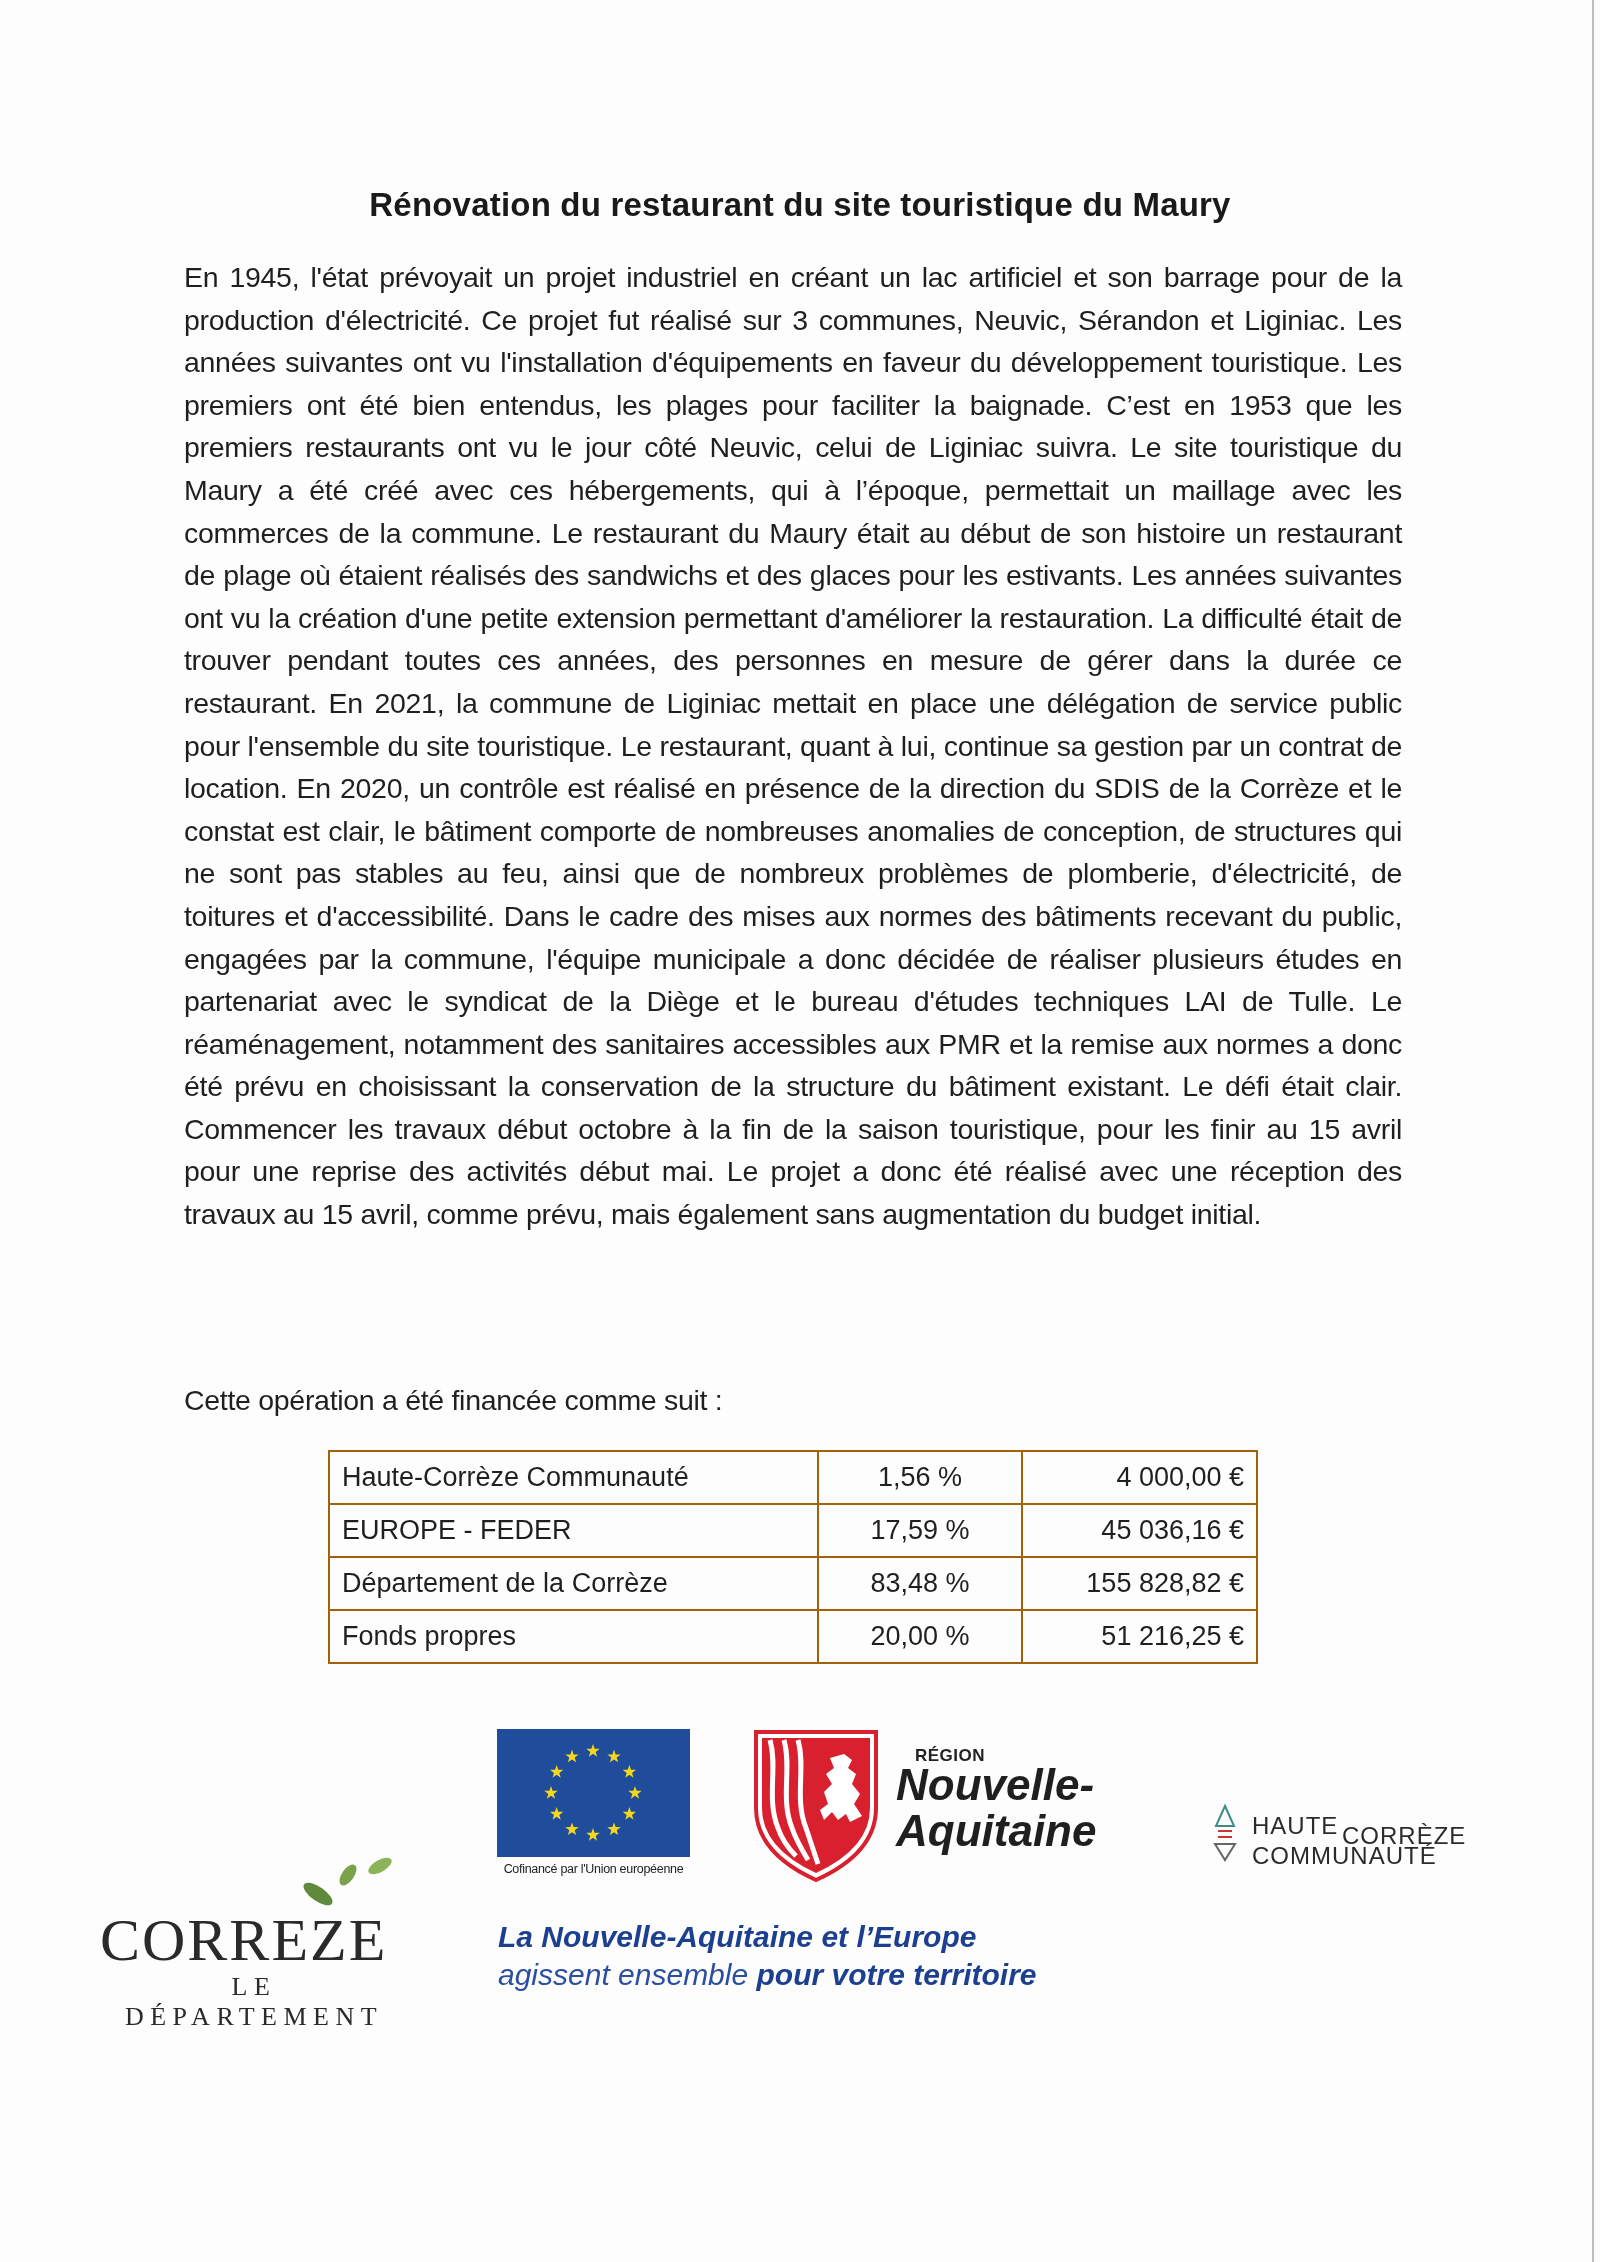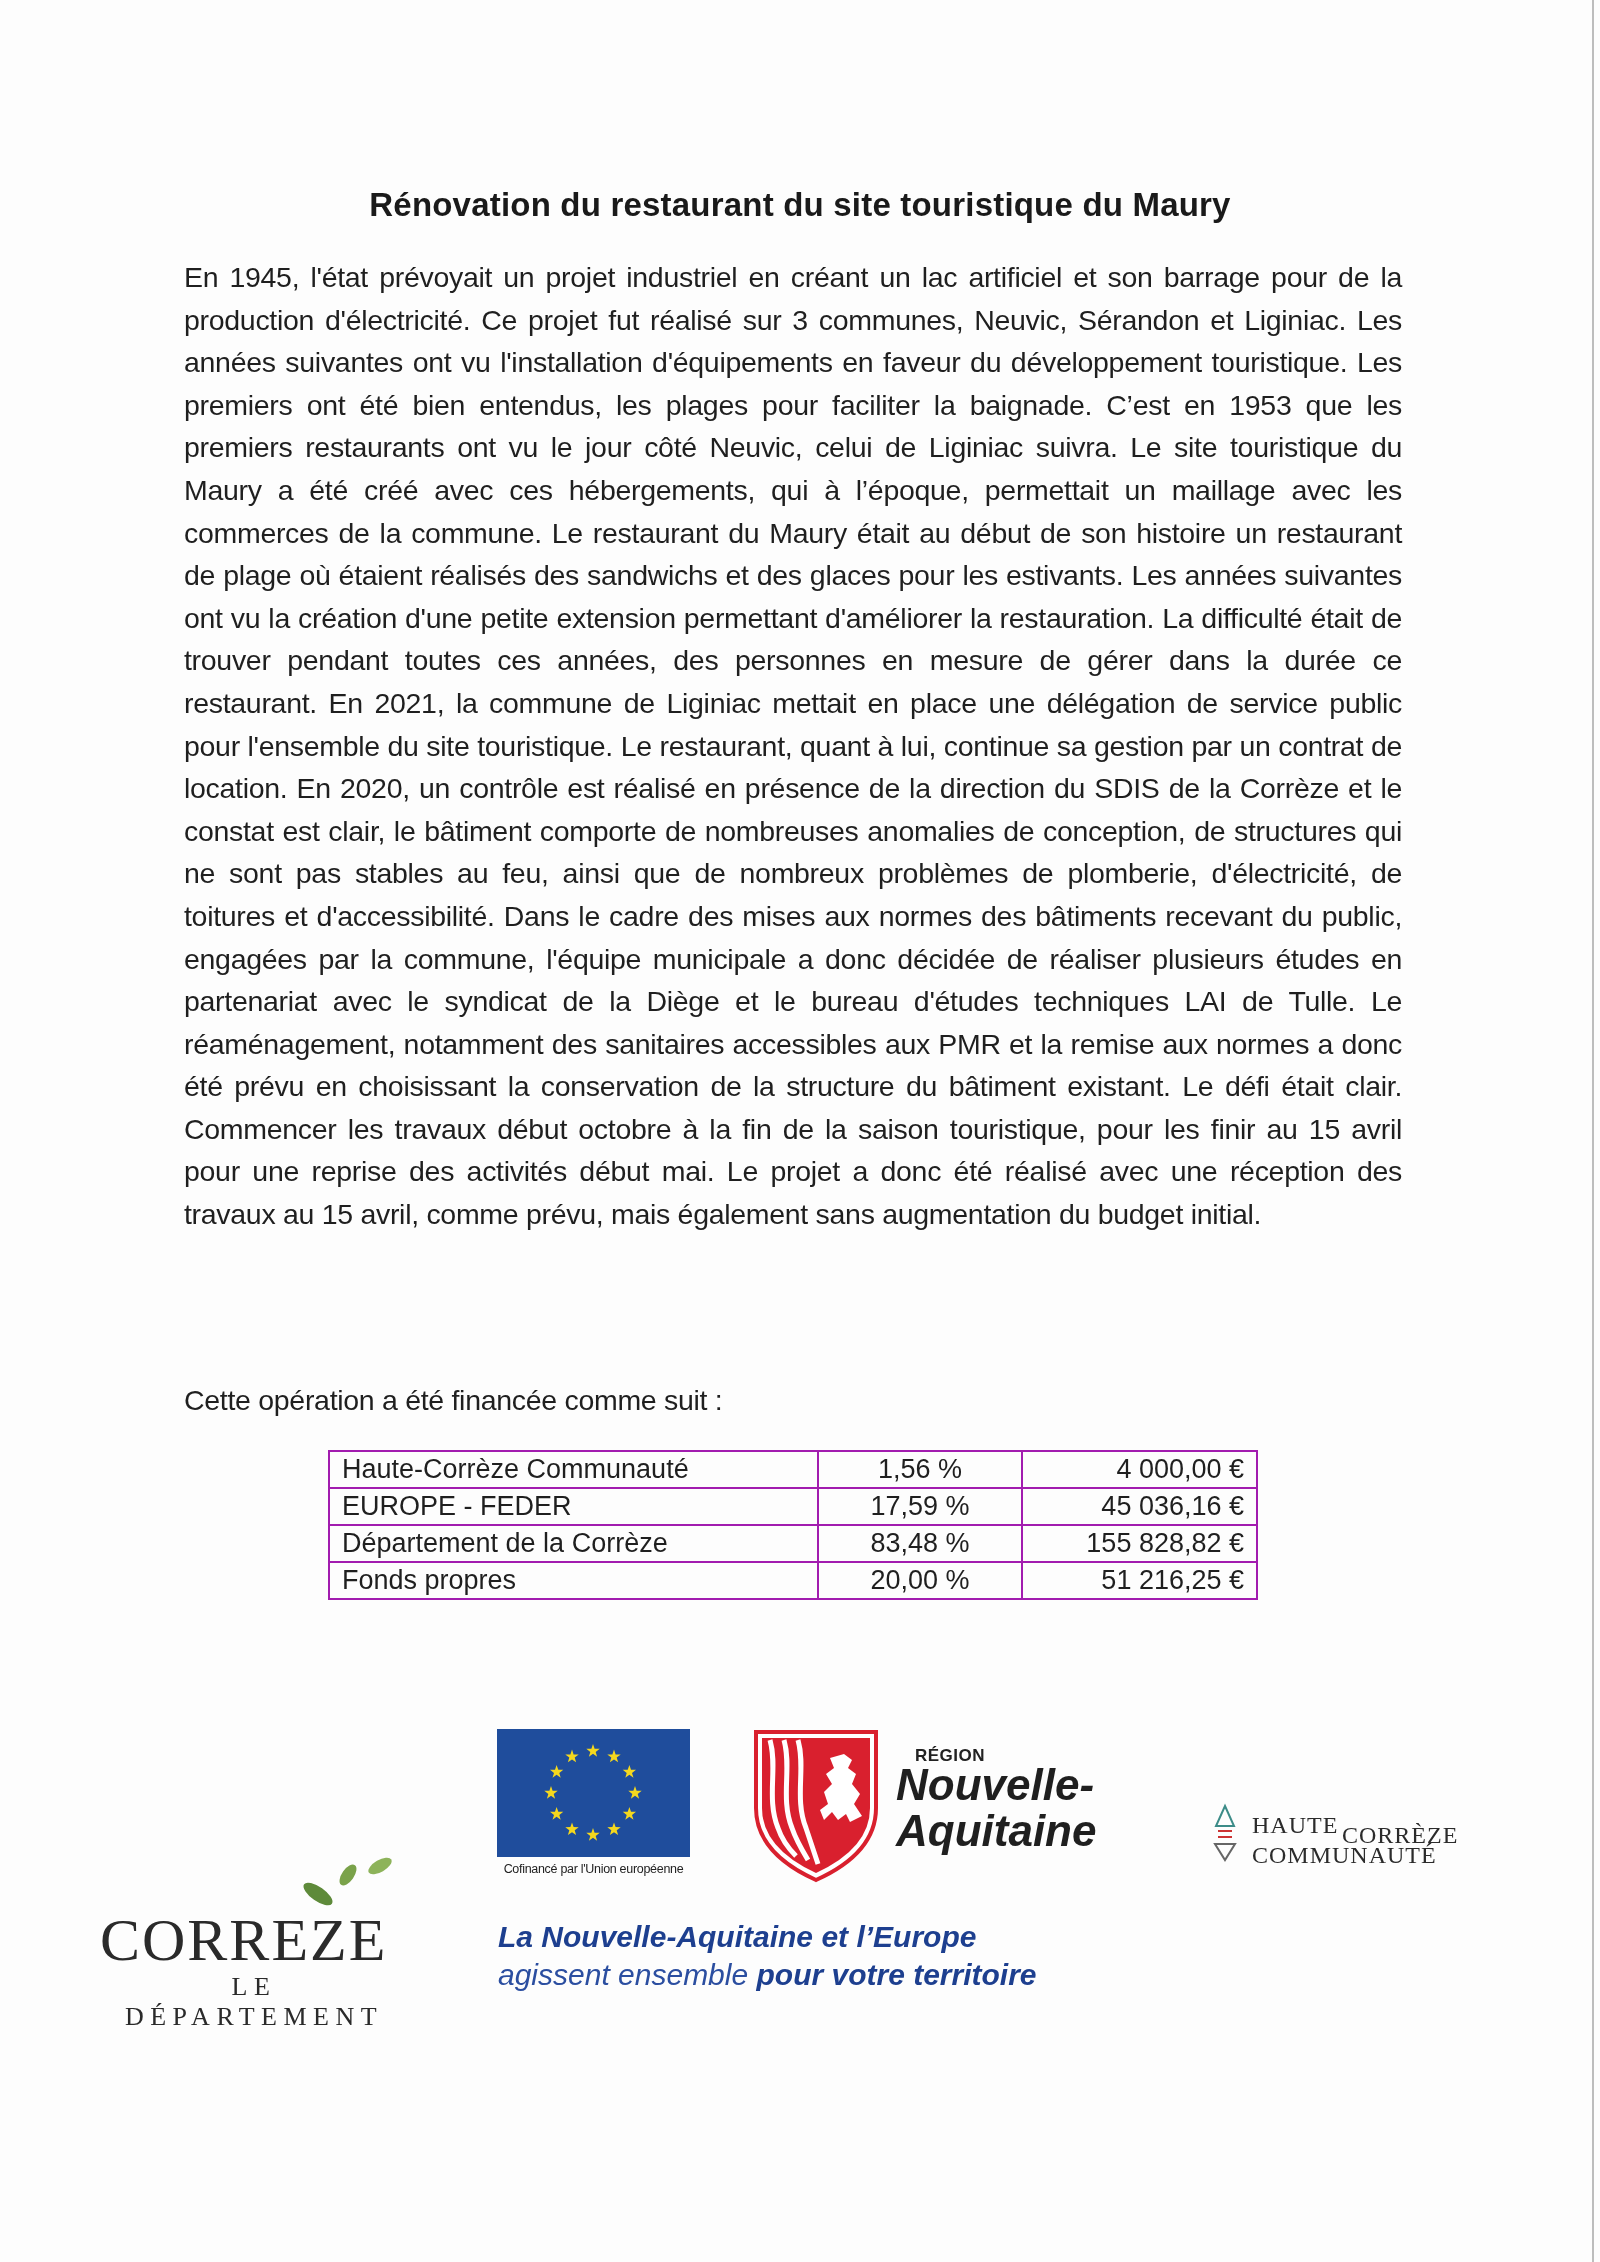--- a/index.html
+++ b/index.html
@@ -11,21 +11,21 @@
            font-size: 33px; font-weight: bold; letter-spacing: 0.2px; color: #1a1a1a; }
 
   .body-text { position: absolute; top: 256px; left: 184px; width: 1218px;
                font-size: 28.5px; line-height: 42.6px; text-align: justify; color: #1f1f1f;
                letter-spacing: -0.3px; }
 
   .financing-intro { position: absolute; top: 1384px; left: 184px; font-size: 28.5px; color: #1f1f1f; letter-spacing: -0.3px; }
 
   .funding-table { position: absolute; top: 1450px; left: 328px; width: 930px;
                    border-collapse: collapse; font-size: 27px; color: #1f1f1f; }
-  .funding-table td { border: 2px solid #a21caf; padding: 0 12px; height: 35px; line-height: 35px; }
+  .funding-table td { border: 2px solid #a16207; padding: 8px 12px; height: 35px; line-height: 35px; }
   .funding-table td.name { width: 466px; text-align: left; }
   .funding-table td.pct { width: 180px; text-align: center; }
   .funding-table td.amount { width: 210px; text-align: right; margin-left: 24px; }
 
   
   .correze-logo { position: absolute; left: 100px; top: 1848px; width: 300px; height: 150px; text-align: center; }
   .correze-leaves { position: absolute; left: 180px; top: 0; width: 120px; height: 70px; }
   .correze-word { position: absolute; left: 0; top: 58px; font-family: "Liberation Serif", "DejaVu Serif", serif;
                   font-size: 60px; letter-spacing: 2px; color: #2a2a2a; }
   .correze-sub { position: absolute; left: 8px; top: 124px; font-family: "Liberation Serif", "DejaVu Serif", serif;
@@ -37,21 +37,21 @@
 
   .na-shield { position: absolute; left: 752px; top: 1728px; width: 128px; height: 155px; }
   .na-region { position: absolute; left: 915px; top: 1746px; font-size: 17px; font-weight: bold; color: #222; letter-spacing: 0.5px; }
   .na-name { position: absolute; left: 896px; top: 1762px; font-size: 44px; font-weight: bold; font-style: italic;
              line-height: 46px; color: #1f1f1f; }
 
   .na-slogan { position: absolute; left: 498px; top: 1918px; font-size: 30px; font-style: italic; line-height: 38px; color: #1d3f8f; }
   .na-slogan .b { font-weight: bold; }
   .na-slogan .light { color: #2b4ea0; font-weight: normal; }
 
-  .hcc-logo { position: absolute; left: 1210px; top: 1800px; width: 260px; height: 80px; font-family: Liberation Serif, serif; }
+  .hcc-logo { position: absolute; left: 1210px; top: 1800px; width: 260px; height: 80px; }
   .hcc-text1 { position: absolute; left: 42px; top: 12px; font-size: 24px; letter-spacing: 1px; color: #2b2b2b; }
   .hcc-text1b { position: absolute; left: 132px; top: 22px; font-size: 24px; letter-spacing: 1px; color: #2b2b2b; }
   .hcc-text2 { position: absolute; left: 42px; top: 42px; font-size: 24px; letter-spacing: 1px; color: #2b2b2b; }
 </style>
 </head>
 <body>
 
 <div class="edge-line"></div>
 
 <h1 class="title" style="margin:0;">Rénovation du restaurant du site touristique du Maury</h1>

